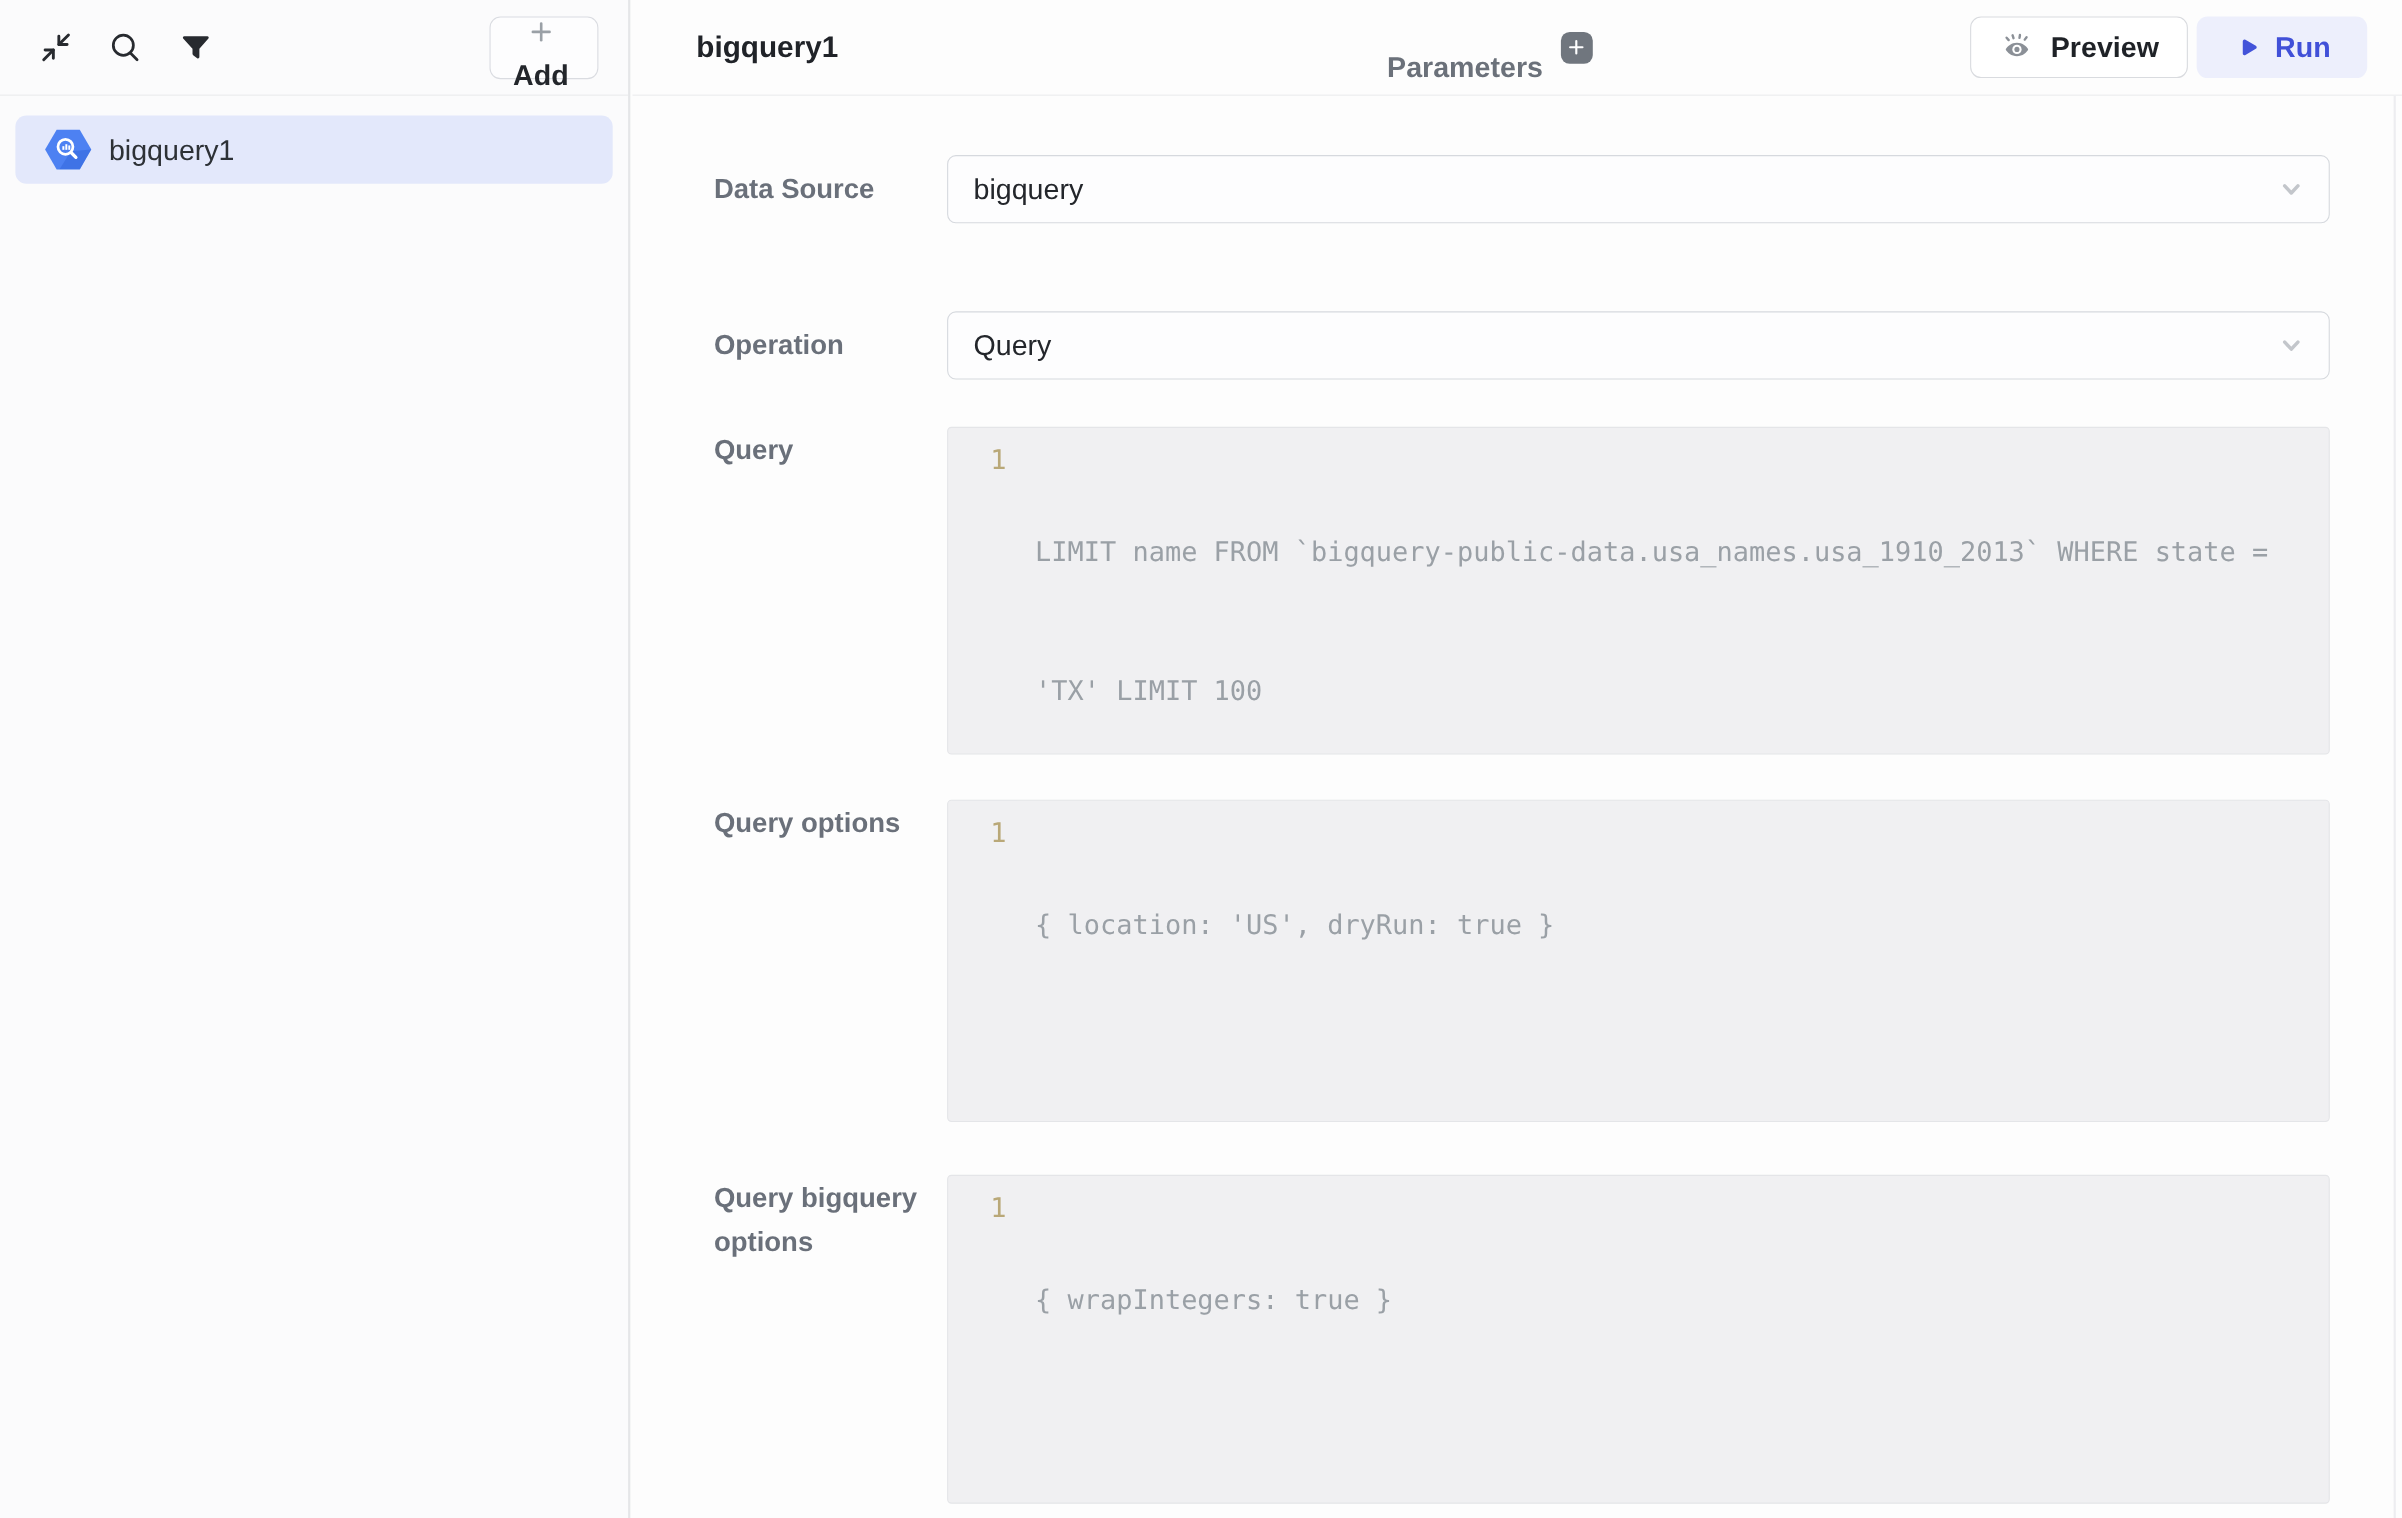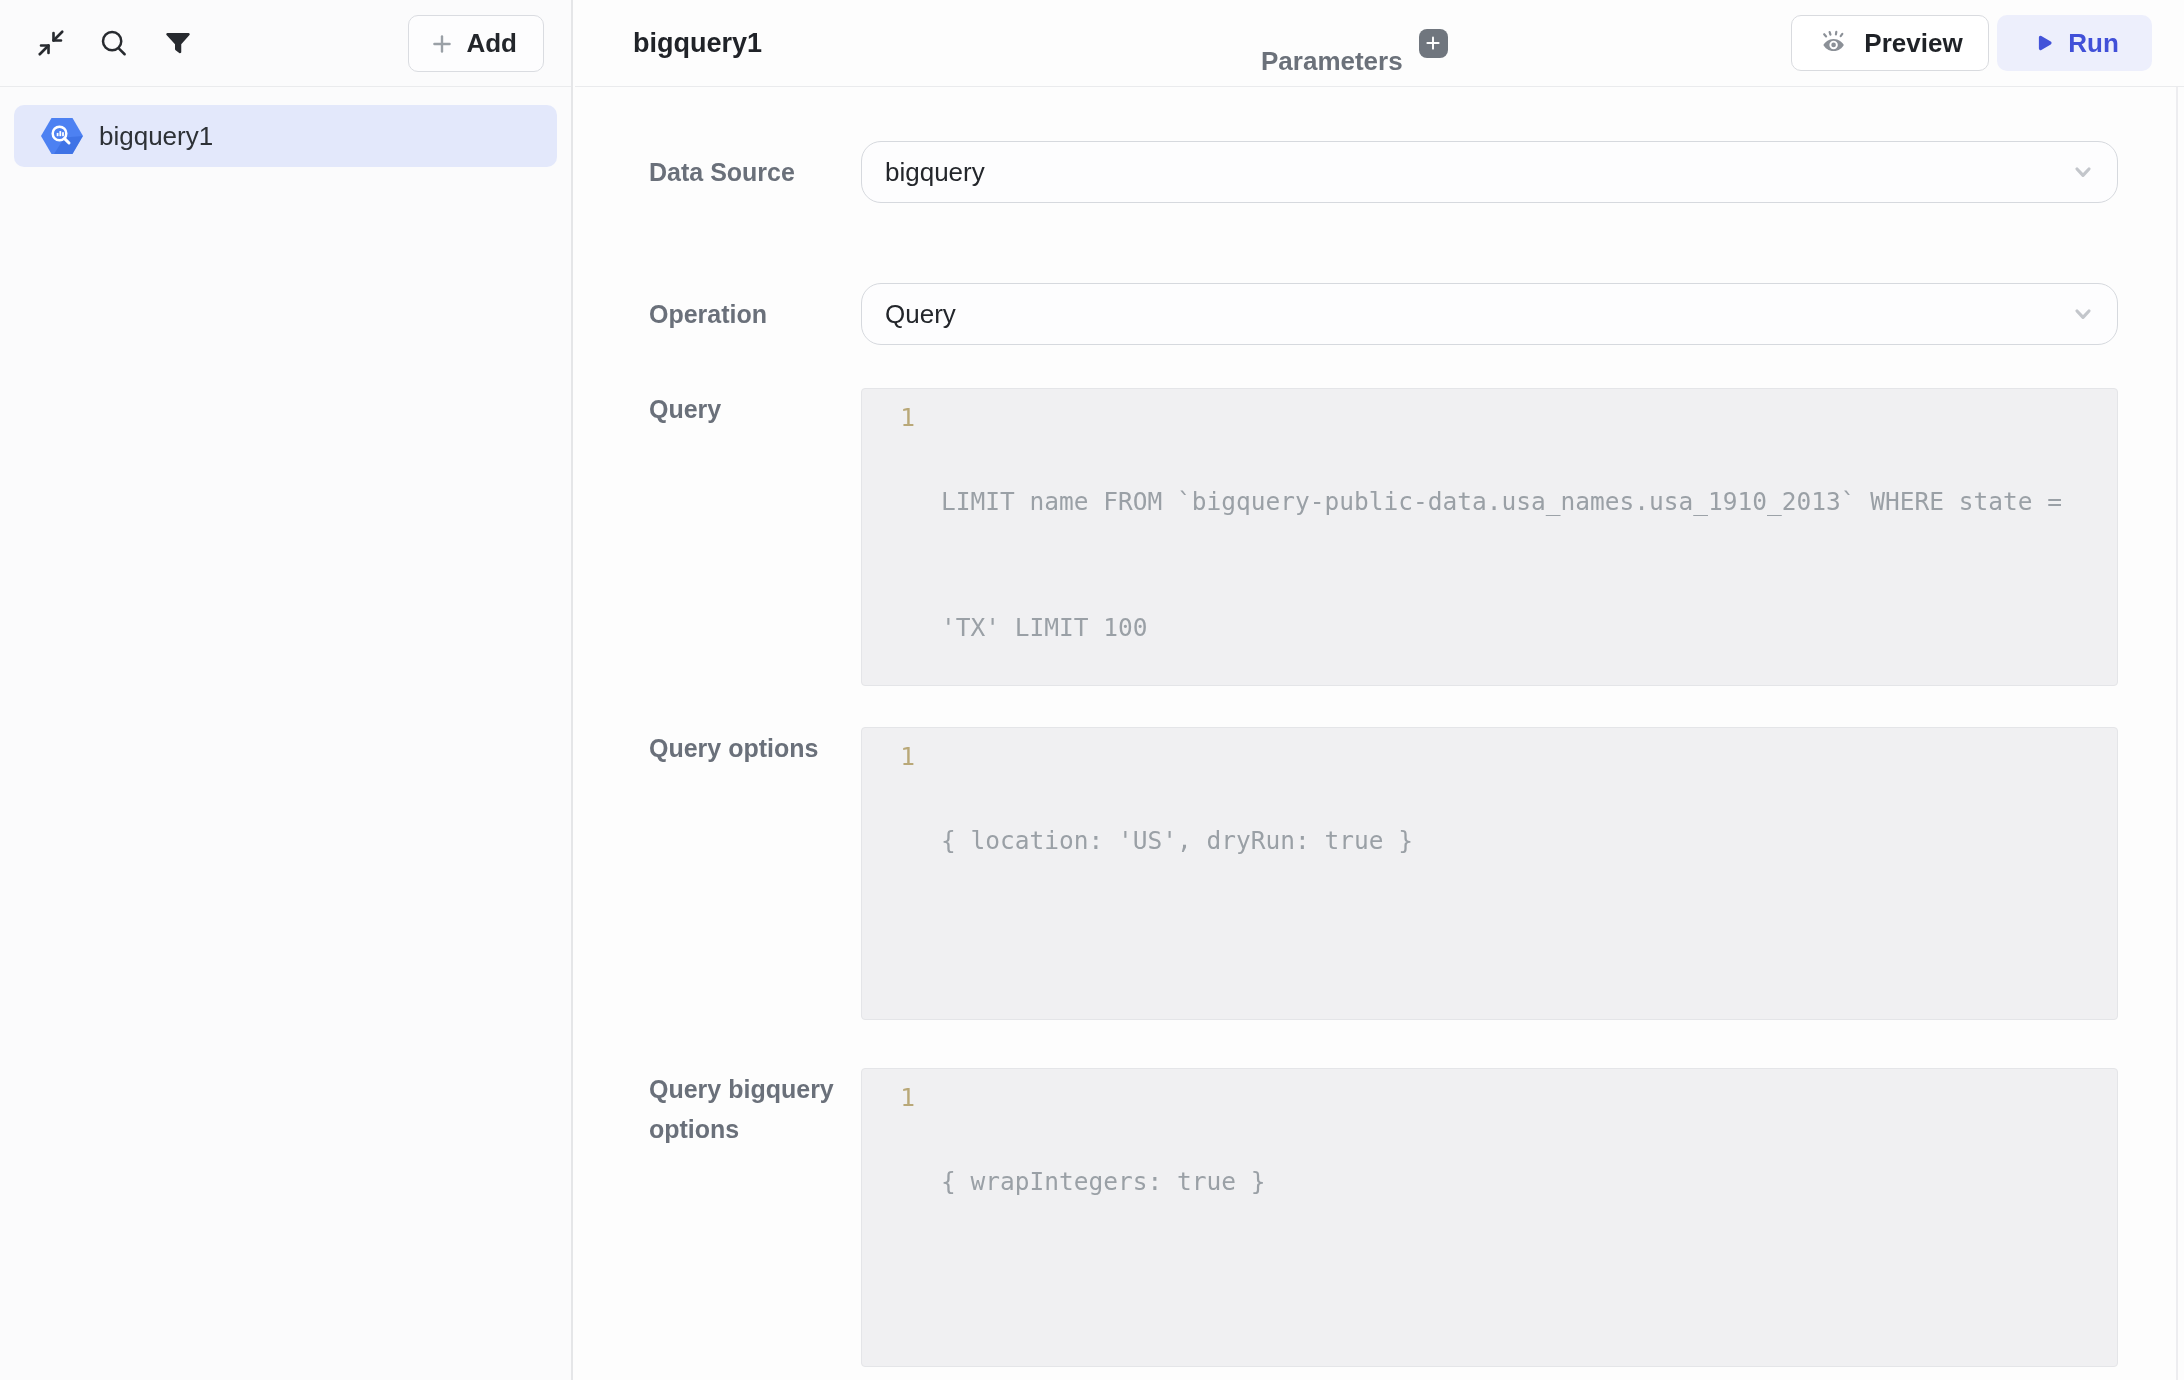--- a/index.html
+++ b/index.html
@@ -10,21 +10,21 @@
   }
   
   .sidebar { position:absolute; left:0; top:0; bottom:0; width:573px;
     background:#fbfbfc; border-right:2px solid #e5e6e8; box-sizing:border-box; }
   .sidebar-toolbar { position:relative; height:86px; border-bottom:1px solid #eaebed; }
   .icon-btn { position:absolute; top:28px; width:30px; height:30px; cursor:pointer; }
   .collapse-pos { left:36px; } .search-pos { left:99px; } .filter-pos { left:163px; }
   .add-btn { position:absolute; top:15px; right:27px; height:57px; box-sizing:border-box;
     display:flex; align-items:center; gap:11px; padding:0 26px 0 20px;
     background:#fdfdfe; border:1.5px solid #dadce1; border-radius:10px;
-    font-size:26px; font-weight:700; color:#23262b; cursor:pointer; }
+    font-size:26px; font-weight:700; color:#23262b; cursor:pointer;flex-direction:column; }
   .query-list { position:relative; }
   .query-item { position:absolute; left:14px; top:18px; width:543px; height:62px;
     border-radius:10px; background:#e3e8fb; display:flex; align-items:center;
     gap:15px; padding-left:26px; box-sizing:border-box; cursor:pointer; }
   .query-item-label { font-size:26px; color:#2d3136; }
 
   
   .main { position:absolute; left:575px; top:0; right:0; bottom:0; background:#fdfdfd; }
   .main-header { position:absolute; top:0; left:0; right:0; height:86px; border-bottom:1px solid #eaebed; }
   .main-title { position:absolute; left:58px; top:0; height:86px; display:flex; align-items:center;
@@ -44,21 +44,21 @@
   .scroll-gutter-line { position:absolute; top:87px; bottom:0; right:6px; width:2px; background:#ededf0; }
 
   
   .field-label { position:absolute; left:74px; width:212px;
     font-size:25px; font-weight:700; color:#6a707a; line-height:40px; }
   .label-centered { display:flex; align-items:center; height:62px; line-height:normal; }
   .ds-label { top:141px; } .op-label { top:283px; }
   .q-label  { top:389px; } .qo-label { top:728px; } .qr-label { top:1069px; }
 
   .dropdown { position:absolute; left:286px; width:1257px; height:62px; box-sizing:border-box;
-    background:#fdfdfe; border:1.5px solid #d6d9de; border-radius:20px;
+    background:#fdfdfe; border:1.5px solid #d6d9de; border-radius:8px;
     display:flex; align-items:center; padding:0 64px 0 23px;
     font-size:26px; color:#23262b; cursor:pointer; }
   .dropdown .chev { position:absolute; right:20px; top:50%; transform:translateY(-50%); }
   .ds-field { top:141px; } .op-field { top:283px; }
 
   .codebox { position:absolute; left:286px; width:1257px; box-sizing:border-box;
     background:#f0f0f2; border:1px solid #e4e5e8; border-radius:4px;
     padding:8px 16px 0 0; cursor:text;
     font-family:"DejaVu Sans Mono", monospace; font-size:24.5px; color:#9aa0a6; }
   .q-box { top:388px; height:298px; } .qo-box { top:727px; height:293px; } .qr-box { top:1068px; height:299px; }

